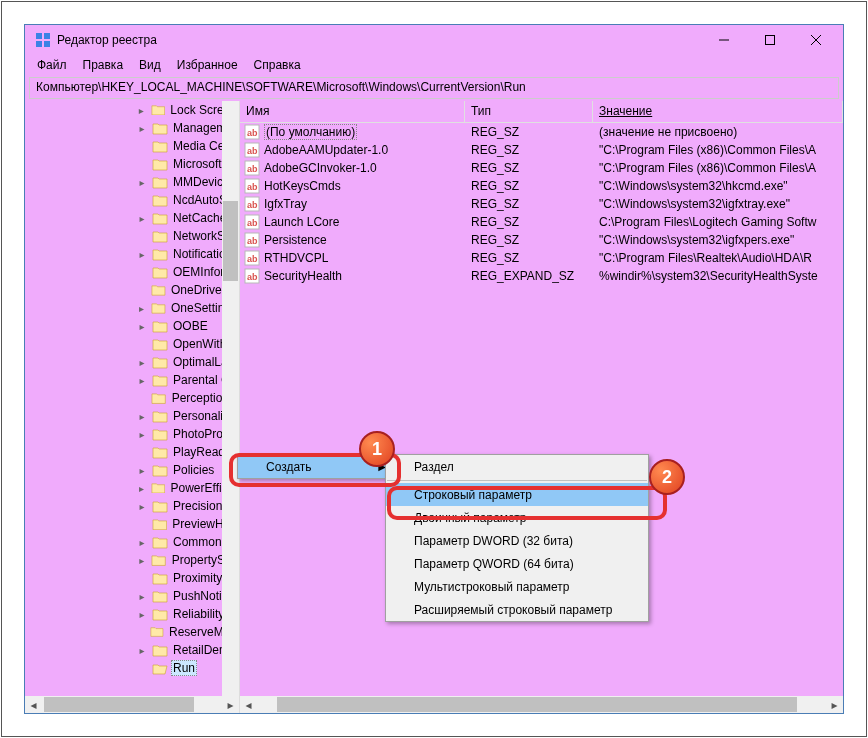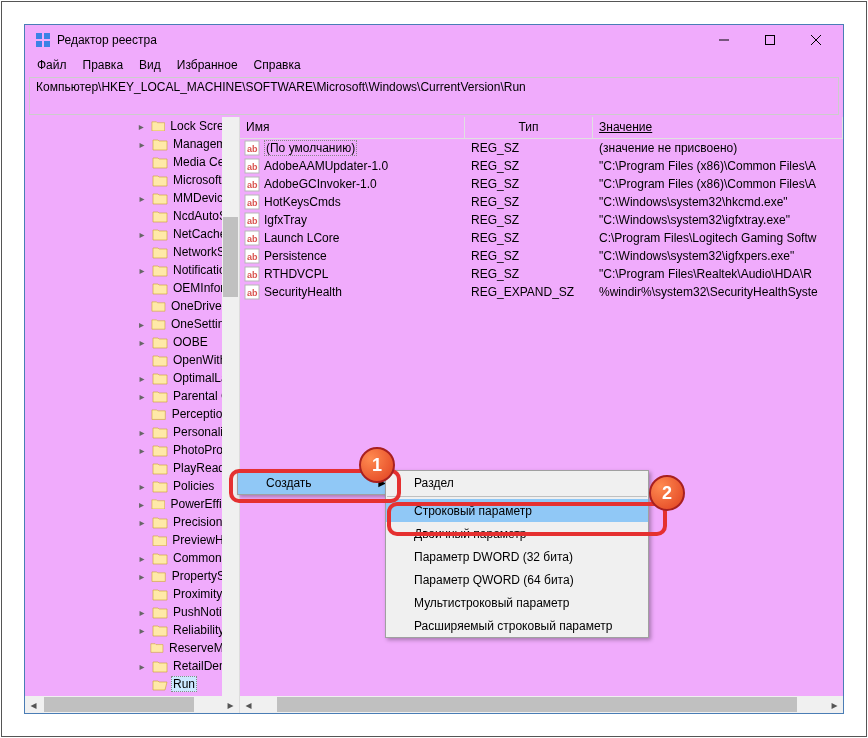--- a/index.html
+++ b/index.html
@@ -7,35 +7,35 @@
 .outer { border: 1px solid #555; width: 866px; height: 736px; margin: 1px; position: relative; background: #fff; }
 .inner { border: 1px solid #4a7db5; position: absolute; top: 22px; left: 22px; right: 22px; bottom: 22px; background: #f0abfc; display: flex; flex-direction: column; overflow: hidden; }
 .titlebar { height: 30px; display: flex; align-items: center; padding: 0 4px; flex-shrink: 0; }
 .app-icon { width: 16px; height: 16px; margin: 0 6px; }
 .app-title { flex: 1; font-size: 12px; }
 .win-controls { display: flex; }
 .win-btn { width: 46px; height: 30px; display: flex; align-items: center; justify-content: center; font-family: sans-serif; }
 .win-btn svg { display: block; }
 .menubar { height: 20px; display: flex; align-items: center; padding: 0 4px; flex-shrink: 0; }
 .menu-item { padding: 2px 8px; }
-.addressbar { height: 38px; border: 1px solid #ccc; margin: 2px 4px; padding: 2px 6px; font-size: 12px; flex-shrink: 0; white-space: nowrap; overflow: hidden; }
+.addressbar { height: 22px; border: 1px solid #ccc; margin: 2px 4px; padding: 2px 6px; font-size: 12px; flex-shrink: 0; white-space: nowrap; overflow: hidden; }
 .content { flex: 1; display: flex; overflow: hidden; position: relative; }
 .tree-pane { width: 215px; border-right: 1px solid #ddd; overflow: hidden; display: flex; flex-direction: column; position: relative; }
 .tree-scroll { flex: 1; overflow: hidden; }
 .tree-node { height: 18px; display: flex; align-items: center; white-space: nowrap; }
 .expander { width: 14px; height: 14px; display: flex; align-items: center; justify-content: center; margin-left: 110px; }
 .expander.chev { color: #666; font-size: 10px; }
 .folder-icon { width: 16px; height: 13px; margin: 0 3px; display: inline-block; }
 .tree-label { font-size: 12px; padding: 0 2px; }
 .tree-label.selected { background: #cce8ff; border: 1px dotted #888; padding: 0 1px; }
 .list-pane { flex: 1; display: flex; flex-direction: column; overflow: hidden; position: relative; }
 .list-header { height: 22px; display: flex; border-bottom: 1px solid #e0e0e0; flex-shrink: 0; }
 .col-h { padding: 3px 6px; border-right: 1px solid #e0e0e0; font-size: 12px; }
 .col-name { width: 225px; }
-.col-type { width: 128px; text-align: center; }
+.col-type { width: 128px; }
 .col-value { flex: 1; text-decoration: underline; }
 .list-body { flex: 1; overflow: hidden; position: relative; }
 .list-row { height: 18px; display: flex; align-items: center; white-space: nowrap; }
 .cell-name { width: 225px; display: flex; align-items: center; padding-left: 4px; }
 .cell-type { width: 128px; padding-left: 6px; }
 .cell-value { flex: 1; padding-left: 6px; overflow: hidden; }
 .val-icon { width: 16px; height: 16px; margin-right: 4px; flex-shrink: 0; }
 .row-name-text { }
 .row-name-text.default { border: 1px dotted #888; padding: 0 1px; }
 .scrollbar-v { position: absolute; right: 0; top: 0; bottom: 17px; width: 17px; background: #f0f0f0; }

